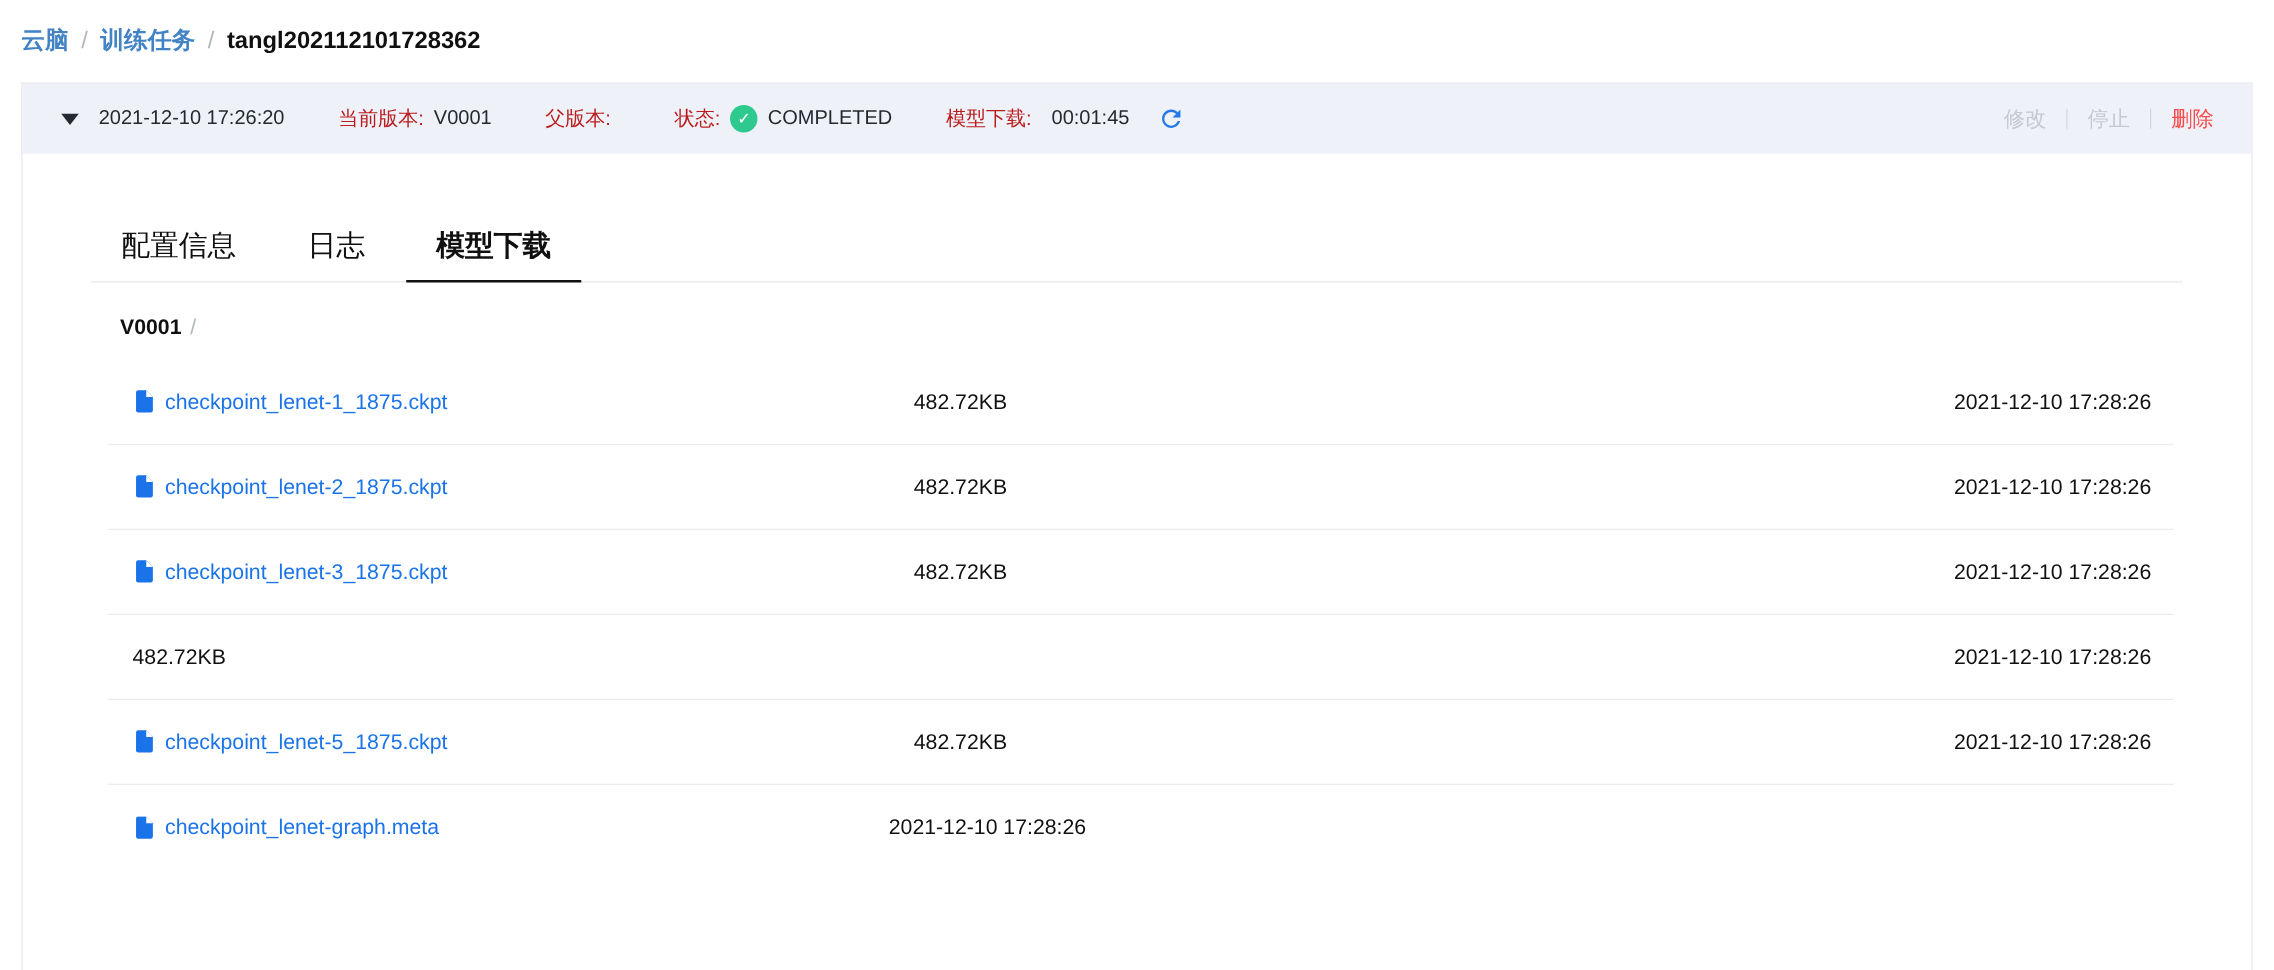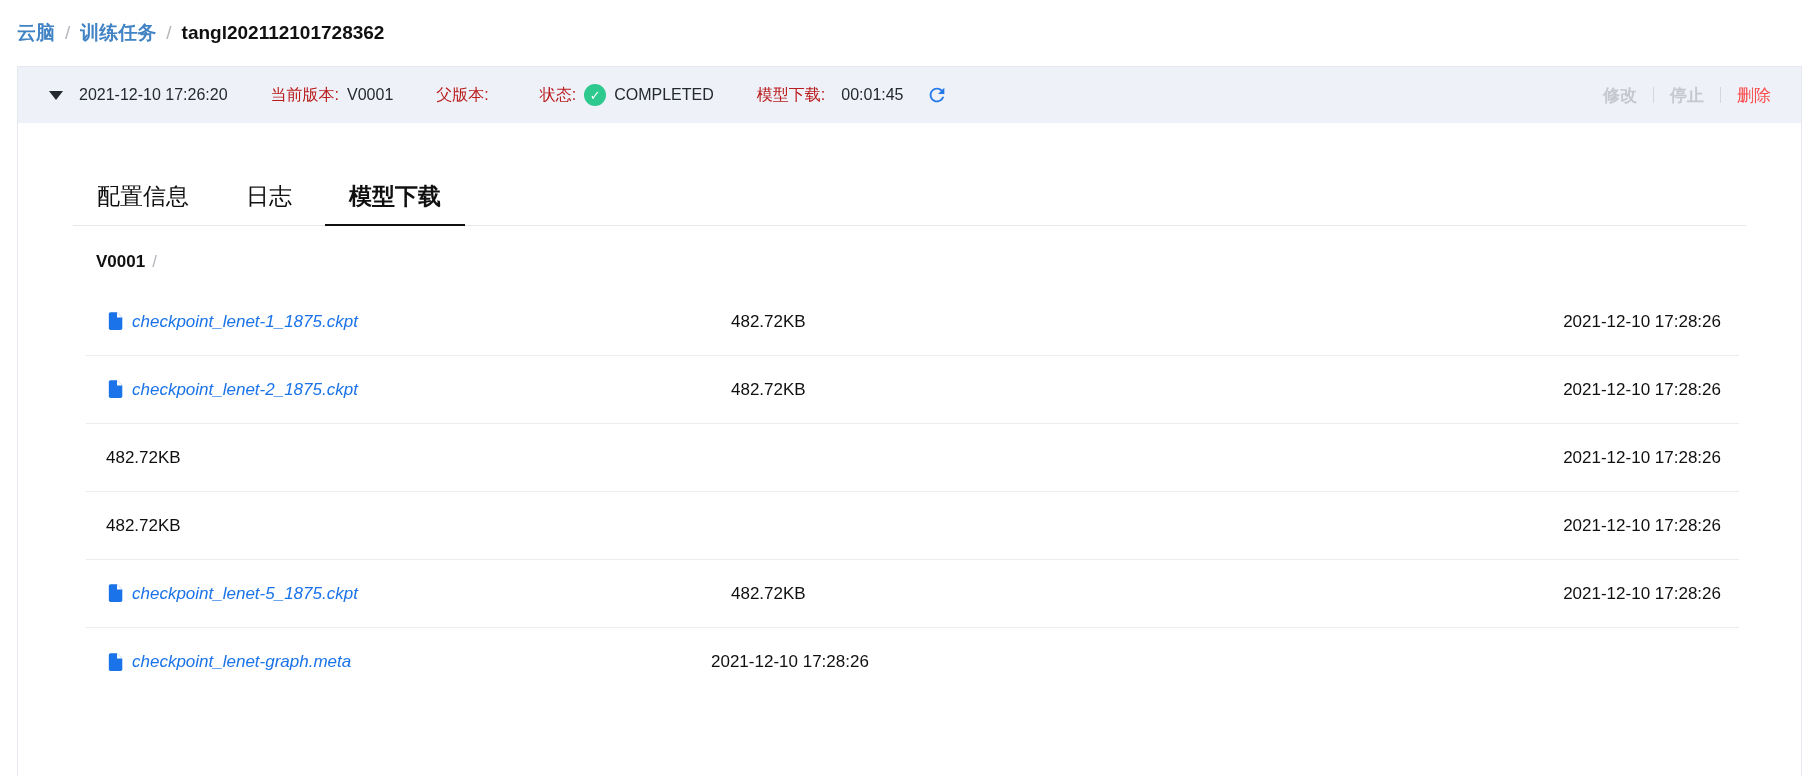--- a/index.html
+++ b/index.html
@@ -23,42 +23,42 @@
   .caret { width: 0; height: 0; border-left: 7px solid transparent; border-right: 7px solid transparent;
     border-top: 9px solid #24292f; cursor: pointer; margin-right: 16px; flex: 0 0 auto; }
   .vb-item { margin-right: 20px; display: inline-flex; align-items: center; gap: 8px; }
   .vb-label { color: #b91c1c; margin-left: 23px; }
   .status-icon { width: 22px; height: 22px; border-radius: 50%; background: #2dc98e; color: #fff;
     display: inline-flex; align-items: center; justify-content: center; font-size: 13px; font-weight: 700; }
   .refresh-btn { width: 22px; height: 22px; cursor: pointer; display: inline-flex; margin-left: 2px; }
   .refresh-btn svg { width: 22px; height: 22px; fill: #2479ea; }
   .vb-actions { margin-left: auto; display: inline-flex; align-items: center; gap: 16px; font-size: 17px; }
   .vb-actions .action { cursor: pointer; }
-  .vb-actions .disabled { color: #c5c8ce; font-weight: bold; }
+  .vb-actions .disabled { color: #c5c8ce; }
   .vb-actions .delete { color: #fa4c4c; }
   .vb-actions .adiv { width: 1px; height: 16px; background: #d4d7de; }
 
   
   .tabs { margin: 47px 55px 0 55px; display: flex; border-bottom: 1px solid #e8e8e8; }
   .tab { padding: 11px 24px 13px 24px; margin-right: 9px; font-size: 23px; color: #101010;
     cursor: pointer; position: relative; }
   .tab.active { font-weight: 700; }
   .tab.active::after { content: ""; position: absolute; left: 0; right: 0; bottom: -1px;
     height: 2px; background: #101010; }
 
   
   .content { margin: 0 62px 0 68px; }
   .path-line { margin: 26px 0 16px 10px; font-size: 17px; }
   .path-ver { font-weight: 700; color: #101010; cursor: pointer; }
   .path-sep { color: #b3b6bb; margin-left: 7px; }
 
   .file-row { height: 68px; display: flex; align-items: center; border-bottom: 1px solid #ececec;
     font-size: 17px; }
   .file-row:last-child { border-bottom: none; }
-  .cell-name { width: 625px; padding-left: 20px; display: flex; align-items: center; gap: 9px; overflow: hidden; font-style: italic; }
+  .cell-name { width: 625px; padding-left: 20px; display: flex; align-items: center; gap: 9px; overflow: hidden; }
   .cell-name svg { width: 17px; height: 19px; flex: 0 0 auto; }
   .cell-name a { color: #1a73e8; text-decoration: none; cursor: pointer; white-space: nowrap; }
   .cell-size { flex: 1; padding-left: 20px; color: #101010; }
   .cell-date { padding-right: 18px; color: #101010; text-align: center; }
 </style>
 </head>
 <body>
 
 <div class="breadcrumb">
   <a>云脑</a>
@@ -131,20 +131,27 @@
             <svg viewBox="0 0 24 26">
               <path fill="#1a73e8" d="M4 2.5A2.5 2.5 0 0 1 6.5 0h9L23 7.5v15A2.5 2.5 0 0 1 20.5 25h-14A2.5 2.5 0 0 1 4 22.5z"></path>
               <path fill="#ffffff" d="M15.5 0 23 7.5h-7.5z"></path>
             </svg>
             <a>checkpoint_lenet-2_1875.ckpt</a>
           </div>
           <div class="cell-size">482.72KB</div>
           <div class="cell-date">2021-12-10 17:28:26</div>
         </div>
         <div class="file-row">
+          <div class="cell-name">
+            <svg viewBox="0 0 24 26">
+              <path fill="#1a73e8" d="M4 2.5A2.5 2.5 0 0 1 6.5 0h9L23 7.5v15A2.5 2.5 0 0 1 20.5 25h-14A2.5 2.5 0 0 1 4 22.5z"></path>
+              <path fill="#ffffff" d="M15.5 0 23 7.5h-7.5z"></path>
+            </svg>
+            <a>checkpoint_lenet-3_1875.ckpt</a>
+          </div>
           <div class="cell-size">482.72KB</div>
           <div class="cell-date">2021-12-10 17:28:26</div>
         </div>
         <div class="file-row">
           <div class="cell-size">482.72KB</div>
           <div class="cell-date">2021-12-10 17:28:26</div>
         </div>
         <div class="file-row">
           <div class="cell-name">
             <svg viewBox="0 0 24 26">

